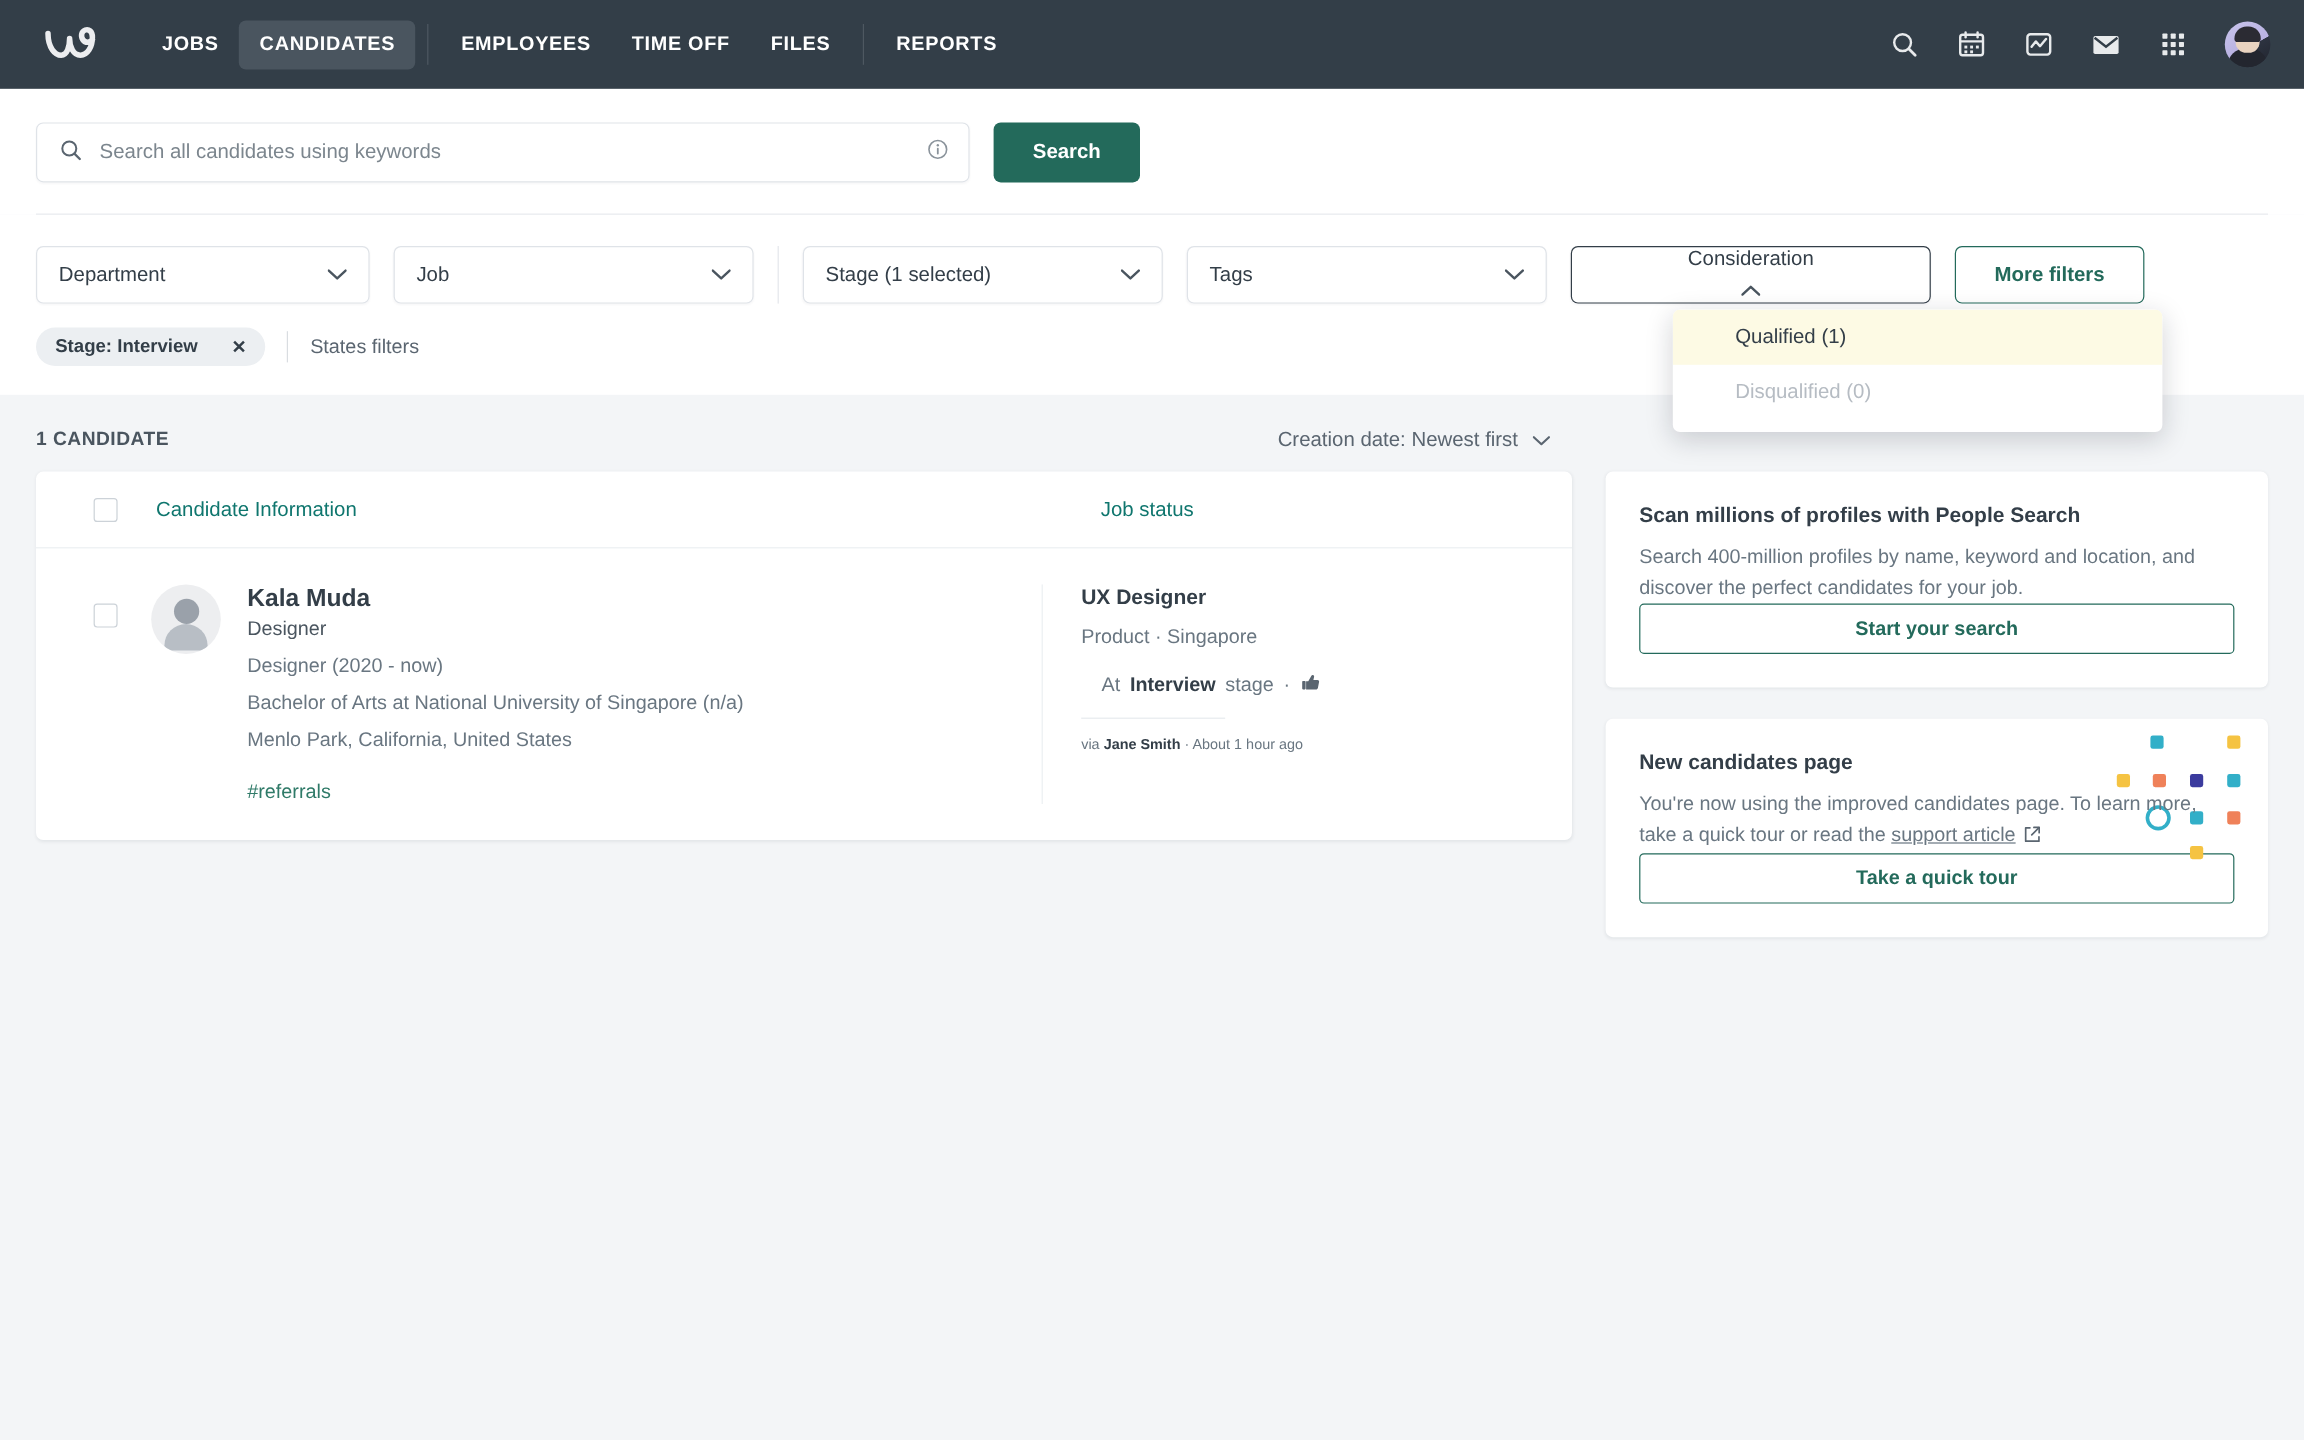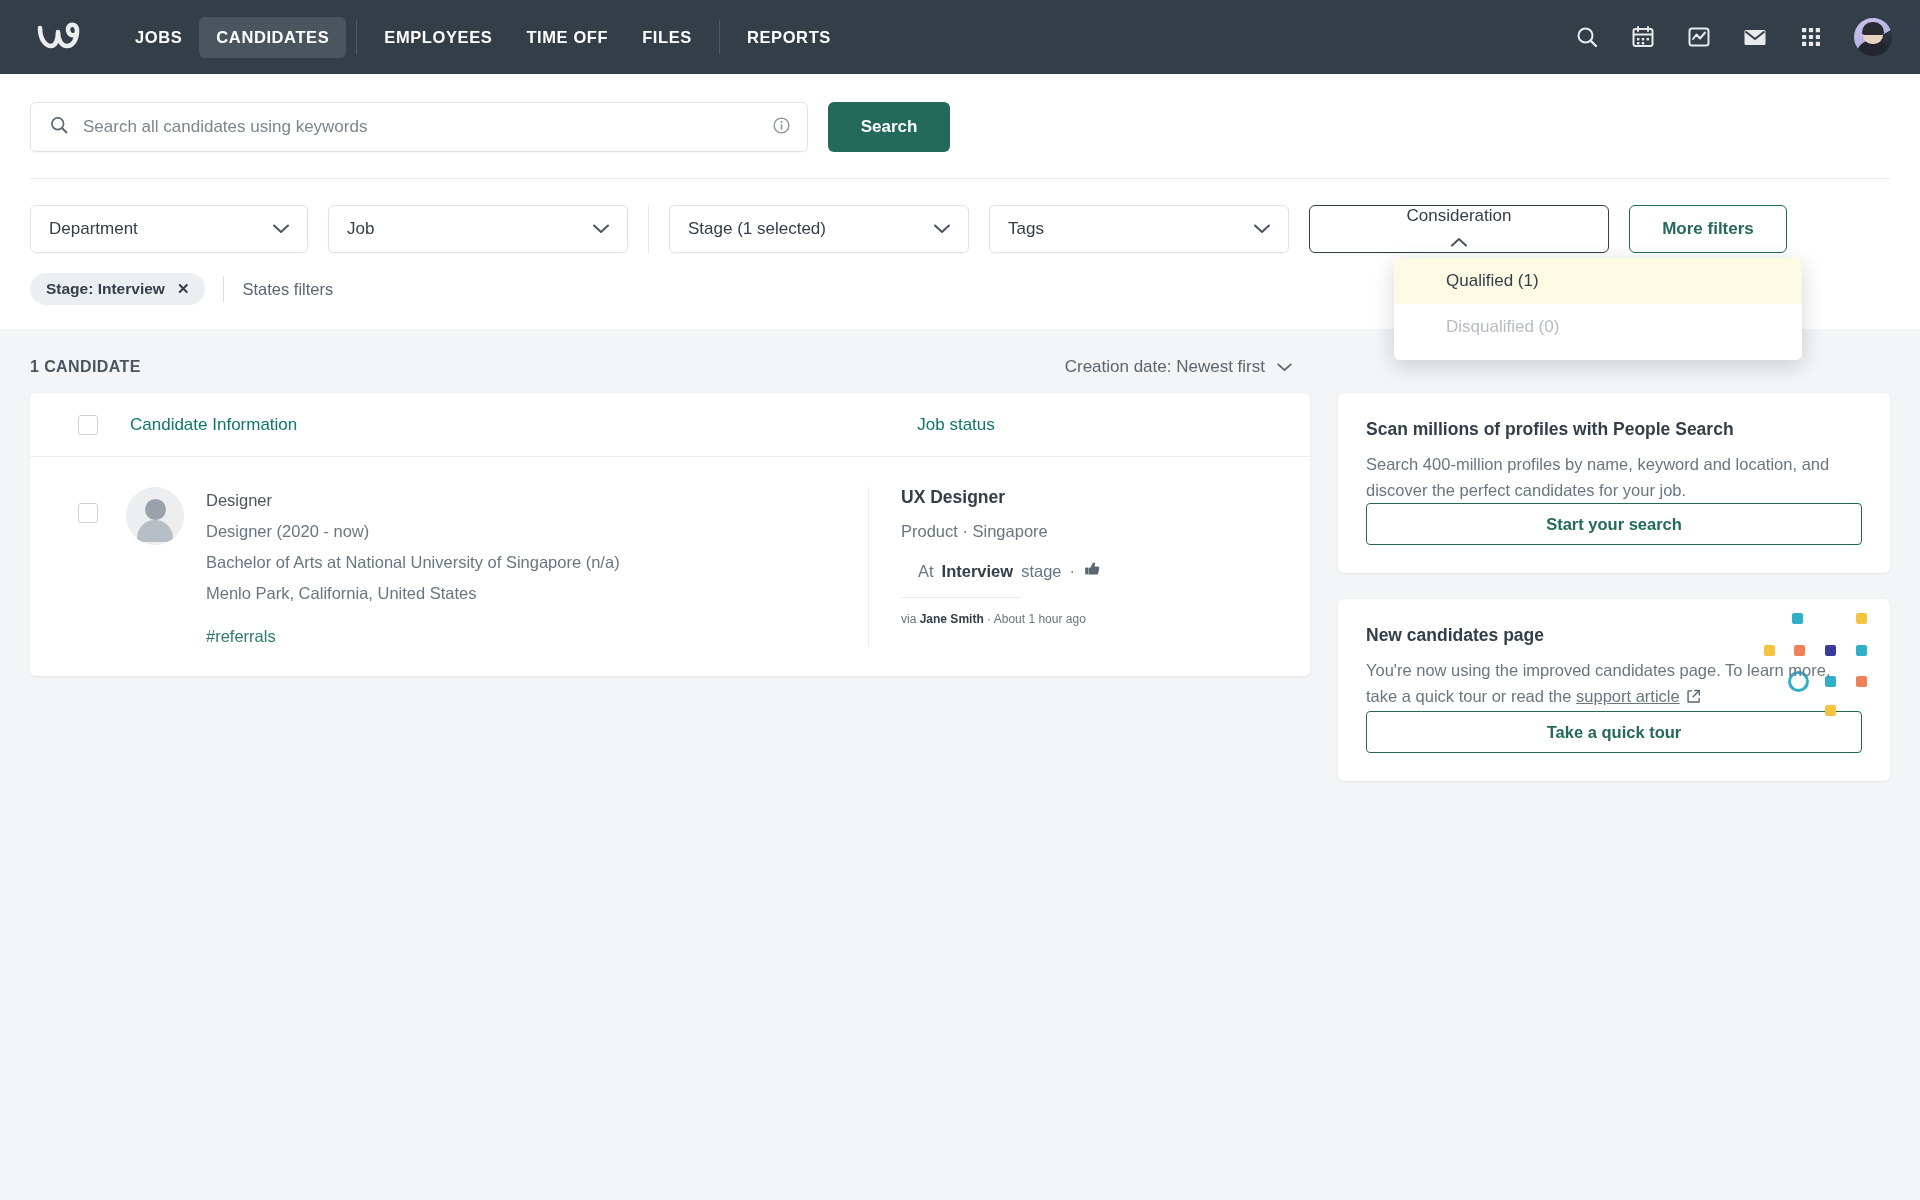--- a/index.html
+++ b/index.html
@@ -137,21 +137,21 @@
     padding: 0 0 0 52px;
     font-size: 17px; color: #333e48; cursor: pointer;
   }
   .dd-item.hl { background: #fdfae4; }
   .dd-item.dis { color: #b6bcc3; cursor: default; }
 
   
   .chips-row { display:flex; align-items:center; gap:0; padding: 20px 0 24px 0; }
   .chip {
     background: #eceff2; border-radius: 999px;
-    height: 32px; display:inline-flex; align-items:center; gap: 12px;
+    height: 32px; display:inline-flex; align-items:center; gap: 28px;
     padding: 0 16px; font-size: 15.5px; font-weight: bold; color: #333e48;
     cursor: pointer;
   }
   .chip .x { font-size: 15px; color:#333e48; cursor:pointer; }
   .chip-sep { width:1px; height:26px; background:#d9dde1; margin: 0 18px; }
   .clear-filters { font-size: 16.5px; color:#5a6570; cursor:pointer; font-weight: 500;}
 
   
   .body-area { background:#f3f5f7; padding: 0 30px; position:relative; }
   .meta-row { display:flex; align-items:center; padding: 28px 0 16px 0; }
@@ -395,20 +395,21 @@
         <div class="row">
           <div class="row-left">
             <div class="row-ck">
               <div class="cbx"></div>
             </div>
             <div class="avatar-lg">
               <div class="h"></div>
               <div class="b"></div>
             </div>
             <div class="info">
+              <div class="cand-name">Kala Muda</div>
               <div class="cand-head">Designer</div>
               <div class="cand-line">Designer (2020 - now)</div>
               <div class="cand-line">Bachelor of Arts at National University of Singapore (n/a)</div>
               <div class="cand-line">Menlo Park, California, United States</div>
               <div class="cand-tag">#referrals</div>
             </div>
           </div>
 
           <div class="row-right">
             <div class="job-title">UX Designer</div>

